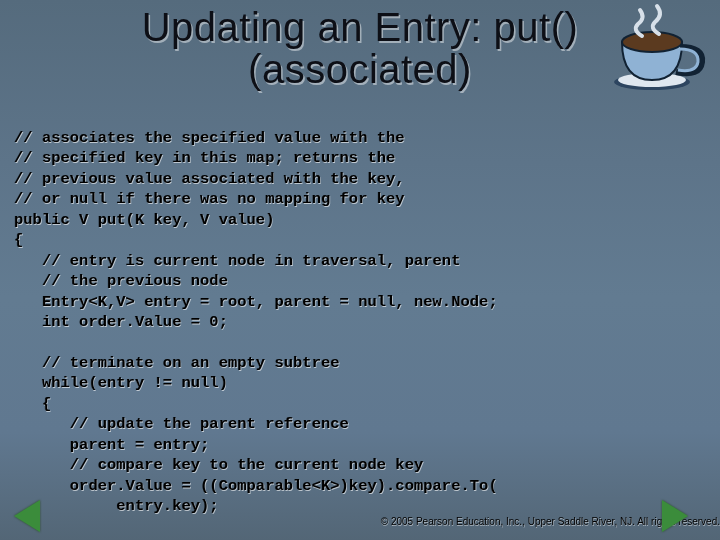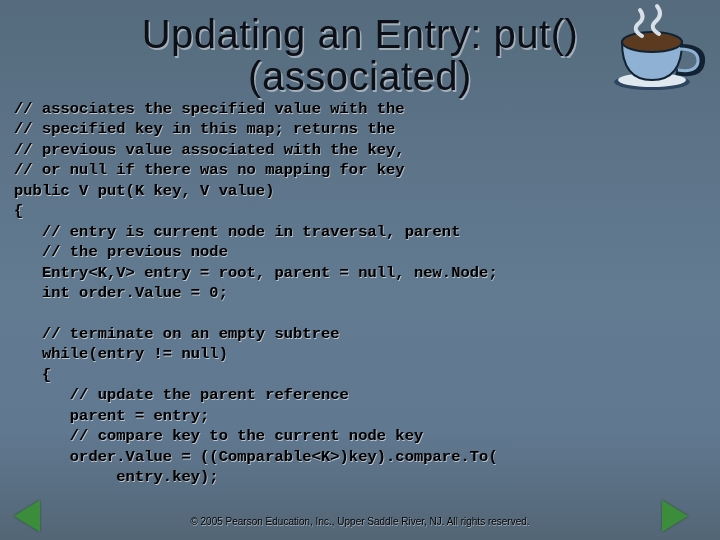--- a/index.html
+++ b/index.html
@@ -12,37 +12,38 @@
     box-sizing:border-box;
   }
   .title{
     font-family:"Arial Narrow",Arial,sans-serif;
     font-stretch:condensed;
     font-size:40px;
     letter-spacing:0.5px;
     color:#0d0f16;
     text-align:center;
     line-height:1.05;
-    padding:13px 0 0 0;
+    padding:6px 0 0 0;
     text-shadow:1.5px 1.5px 0 rgba(255,255,255,.45);
   }
   .code{
     white-space:pre;
     font-family:"Courier New",Courier,monospace;
     font-weight:bold;
     font-size:15.5px;
     line-height:1.32;
     color:#000;
     padding:2px 0 0 14px;
     text-shadow:.7px .7px 0 rgba(255,255,255,.6),-.4px -.4px 0 rgba(0,0,0,.25);
+    margin-top:36px;
   }
   .footer{
     position:absolute;
     bottom:13px;left:0;right:0;
-    text-align:center;
+    text-align:right;
     font-size:10px;
     color:#000;
     text-shadow:.5px .5px 0 rgba(255,255,255,.5);
   }
   .nav-back{
     position:absolute;left:14px;bottom:8px;
     width:44px;height:32px;cursor:pointer;
   }
   .nav-fwd{
     position:absolute;right:14px;bottom:8px;

